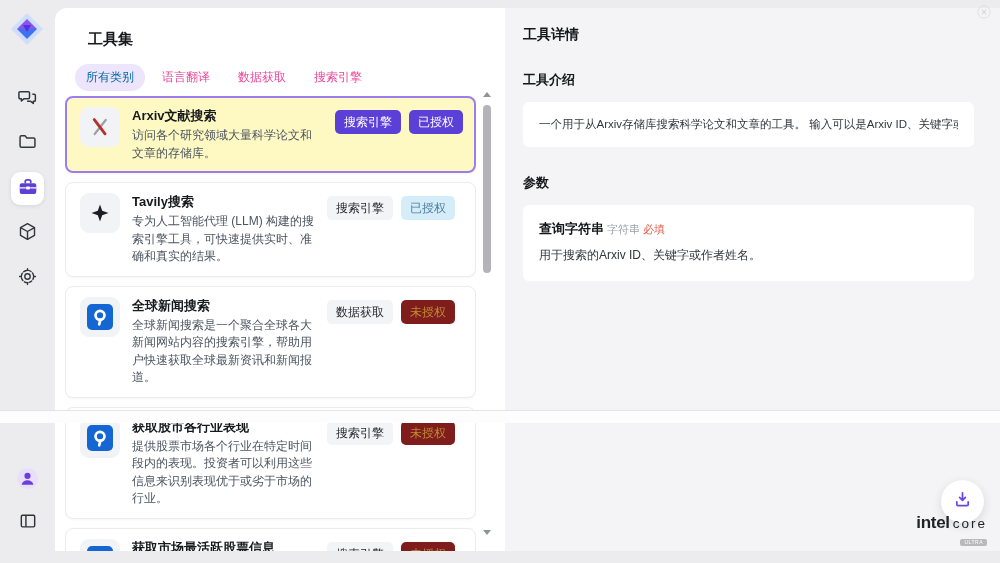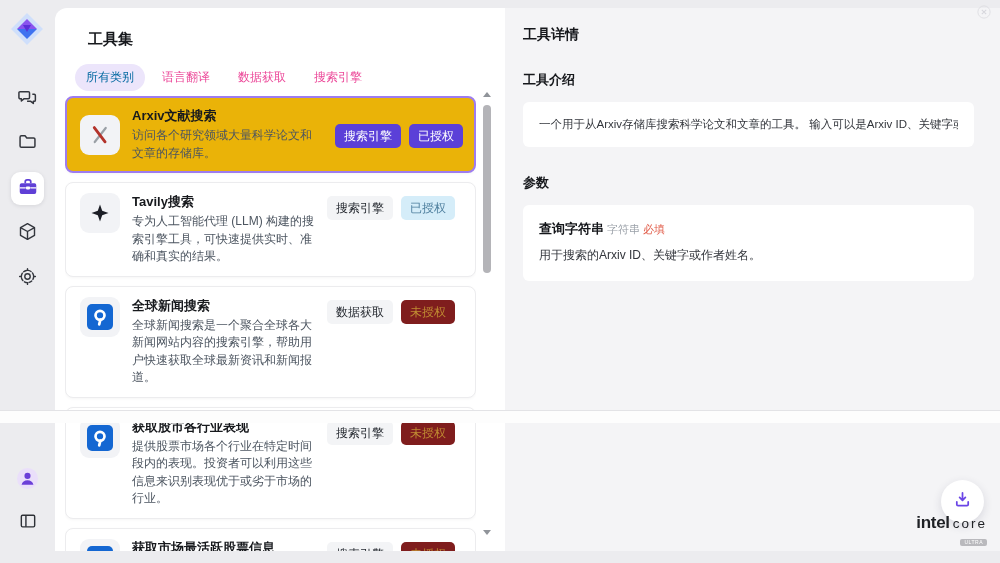--- a/index.html
+++ b/index.html
@@ -21,21 +21,21 @@
 
   
   .panel-list{position:absolute;left:55px;top:8px;width:450px;height:543px;background:#fff;border-top-left-radius:12px;}
   .pl-title{margin:0;position:absolute;left:33px;top:22px;font-size:15px;font-weight:700;color:#17191d;}
   .tabs{position:absolute;left:20px;top:56px;display:flex;gap:6px;}
   .tab{font-size:12px;color:#ec4899;padding:5px 11px;border-radius:14px;cursor:pointer;white-space:nowrap;}
   .tab.active{background:#ece5fb;color:#0369a1;}
   .list{position:absolute;left:10px;top:88px;width:411px;bottom:0;display:flex;flex-direction:column;gap:9px;overflow:hidden;}
   .card-item{box-sizing:border-box;background:#fff;border:1px solid #ececee;border-radius:8px;
     padding:10px 20px 10px 14px;display:flex;gap:12px;box-shadow:0 1px 3px rgba(15,15,30,.04);cursor:pointer;flex:0 0 auto;}
-  .card-item.selected{border:2px solid #9d7cf0;background:#eab308;padding:9px 11px 9px 13px;align-items:center;}
+  .card-item.selected{border:2px solid #9d7cf0;background:#fef9c3;padding:9px 11px 9px 13px;}
   .tool-icon{flex:0 0 40px;width:40px;height:40px;border-radius:9px;background:#f2f3f6;display:flex;align-items:center;justify-content:center;}
   .tool-body{width:272px;}
   .tool-title{font-size:13px;font-weight:700;color:#17191d;line-height:17px;}
   .tool-desc{margin-top:3px;font-size:12px;color:#4c5560;line-height:17.5px;}
   .tool-badges{margin-left:auto;display:flex;gap:8px;align-items:flex-start;padding-top:3px;}
   .badge{font-size:12px;line-height:1;padding:6px 9px;border-radius:5px;white-space:nowrap;}
   .badge.solid{background:#5b40d8;color:#fff;}
   .badge.plain{background:#f3f4f6;color:#272b32;}
   .badge.cyan{background:#d5edf9;color:#4e7f9e;}
   .badge.yellow{background:#7f1d1d;color:#c08b32;}

